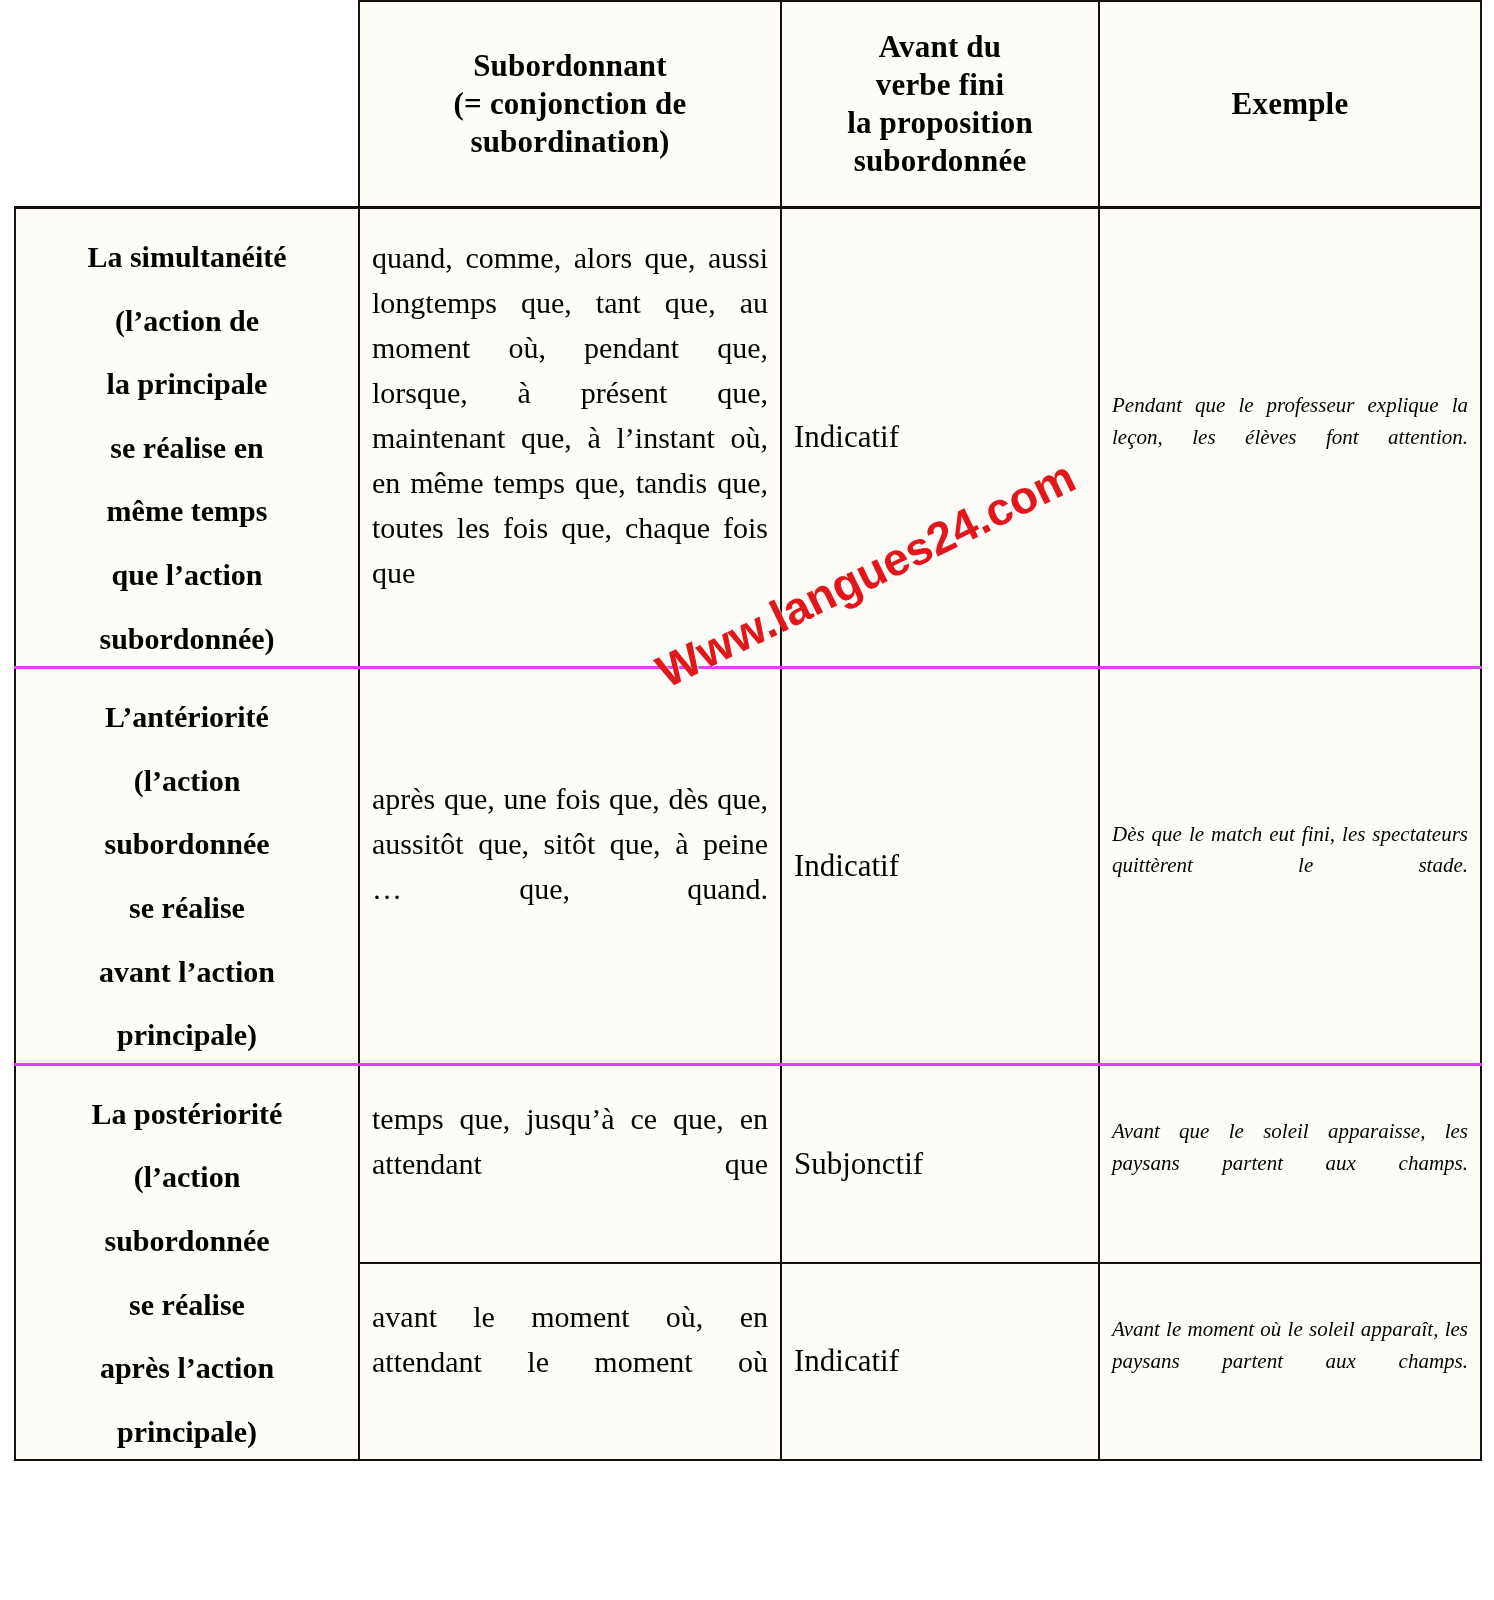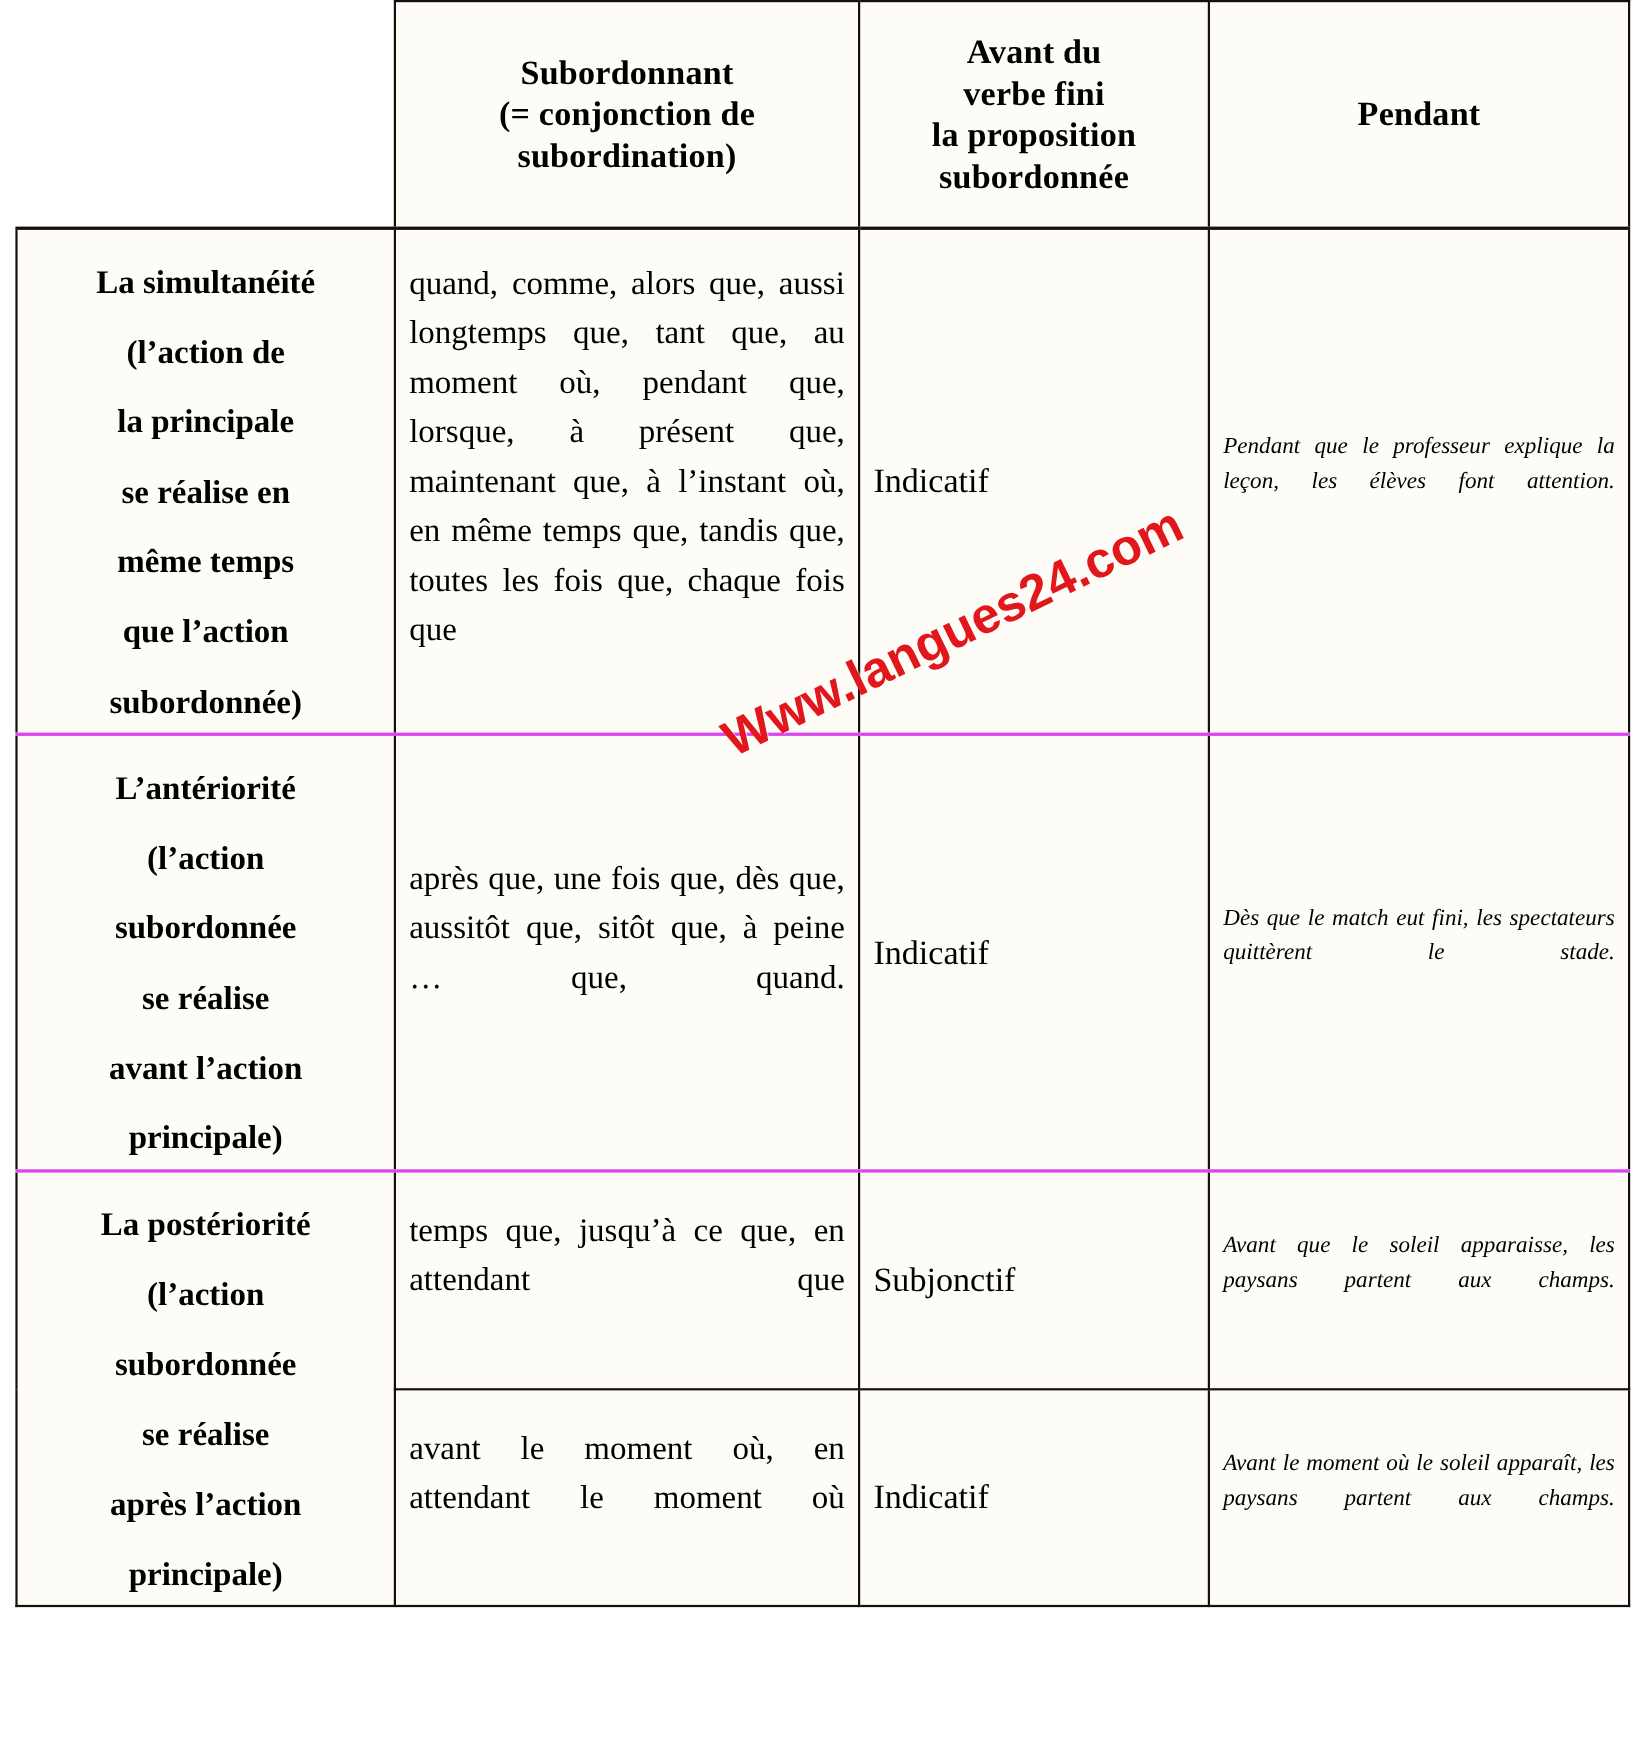--- a/index.html
+++ b/index.html
@@ -149,21 +149,21 @@
           <span class="hdr-line">(= conjonction de</span>
           <span class="hdr-line">subordination)</span>
         </td>
         <td class="hdr">
           <span class="hdr-line">Avant du</span>
           <span class="hdr-line">verbe fini</span>
           <span class="hdr-line">la proposition</span>
           <span class="hdr-line">subordonnée</span>
         </td>
         <td class="hdr">
-          <span class="hdr-line">Pendant</span>
+          <span class="hdr-line">Exemple</span>
         </td>
       </tr>
 
       <tr class="major-row">
         <td class="type-cell">
           <span class="t-line">La simultanéité</span>
           <span class="t-line">(l’action de</span>
           <span class="t-line">la principale</span>
           <span class="t-line">se réalise en</span>
           <span class="t-line">même temps</span>

